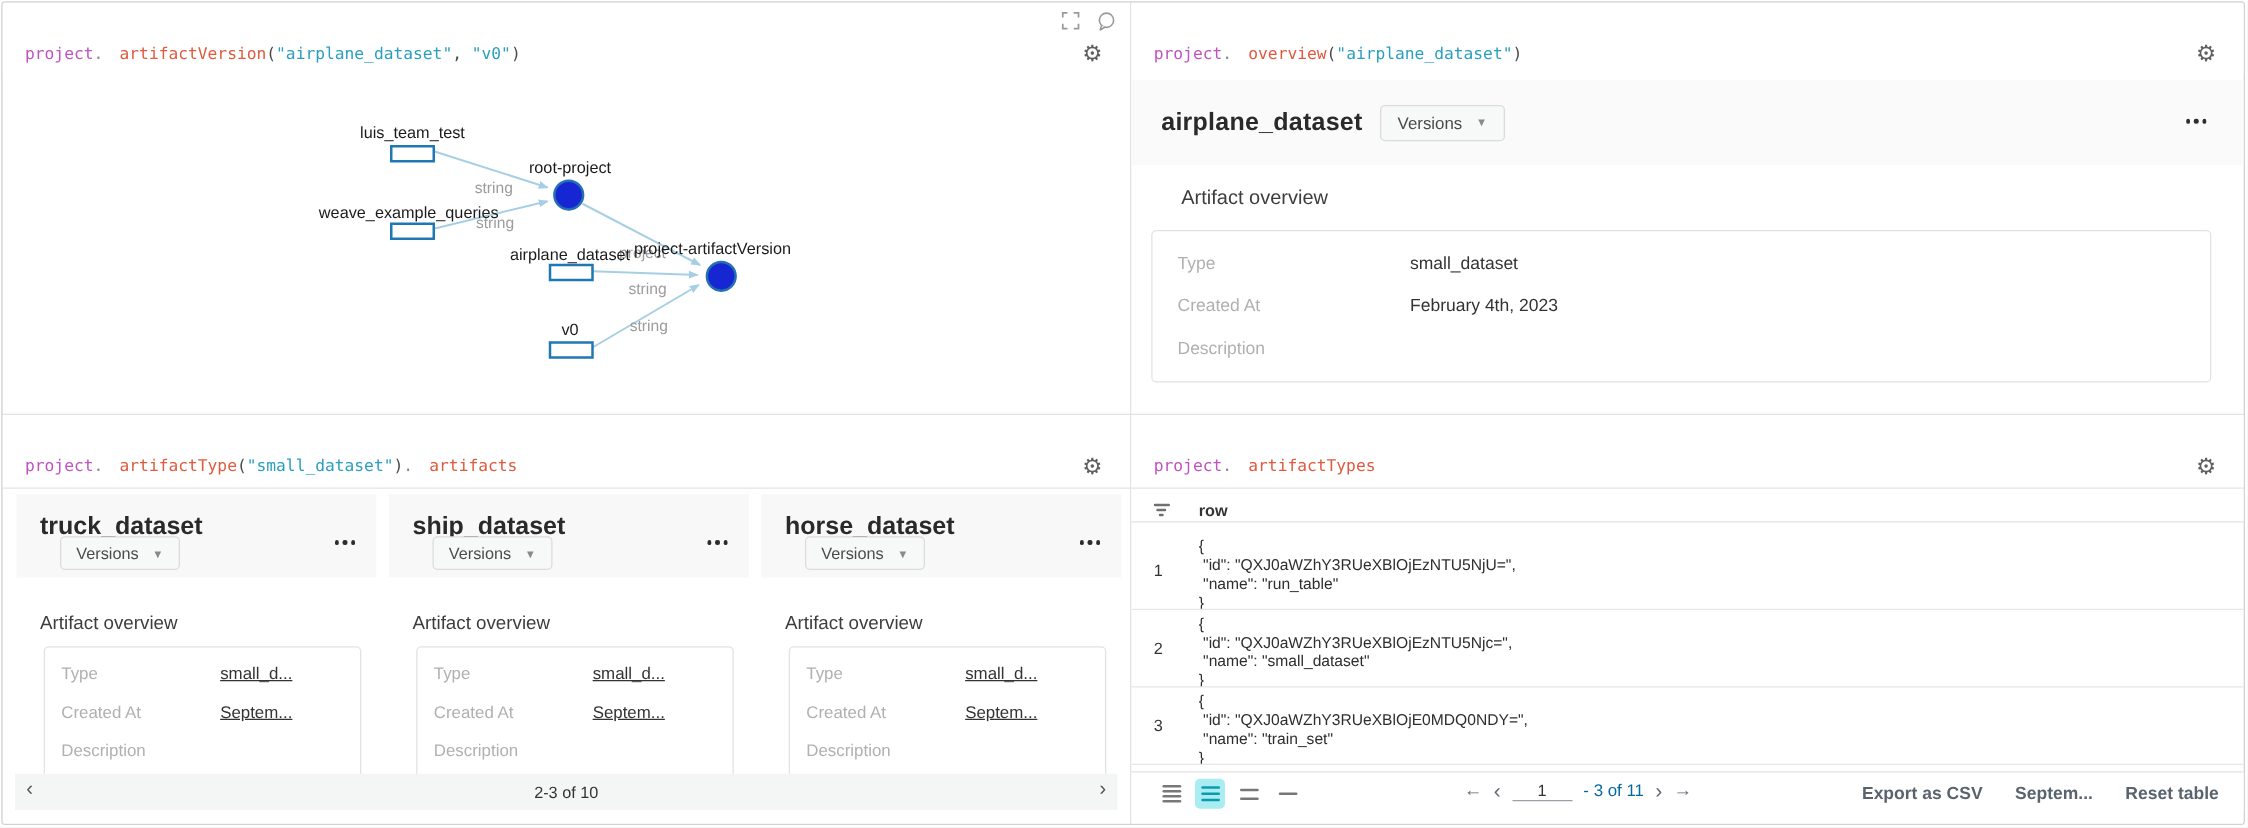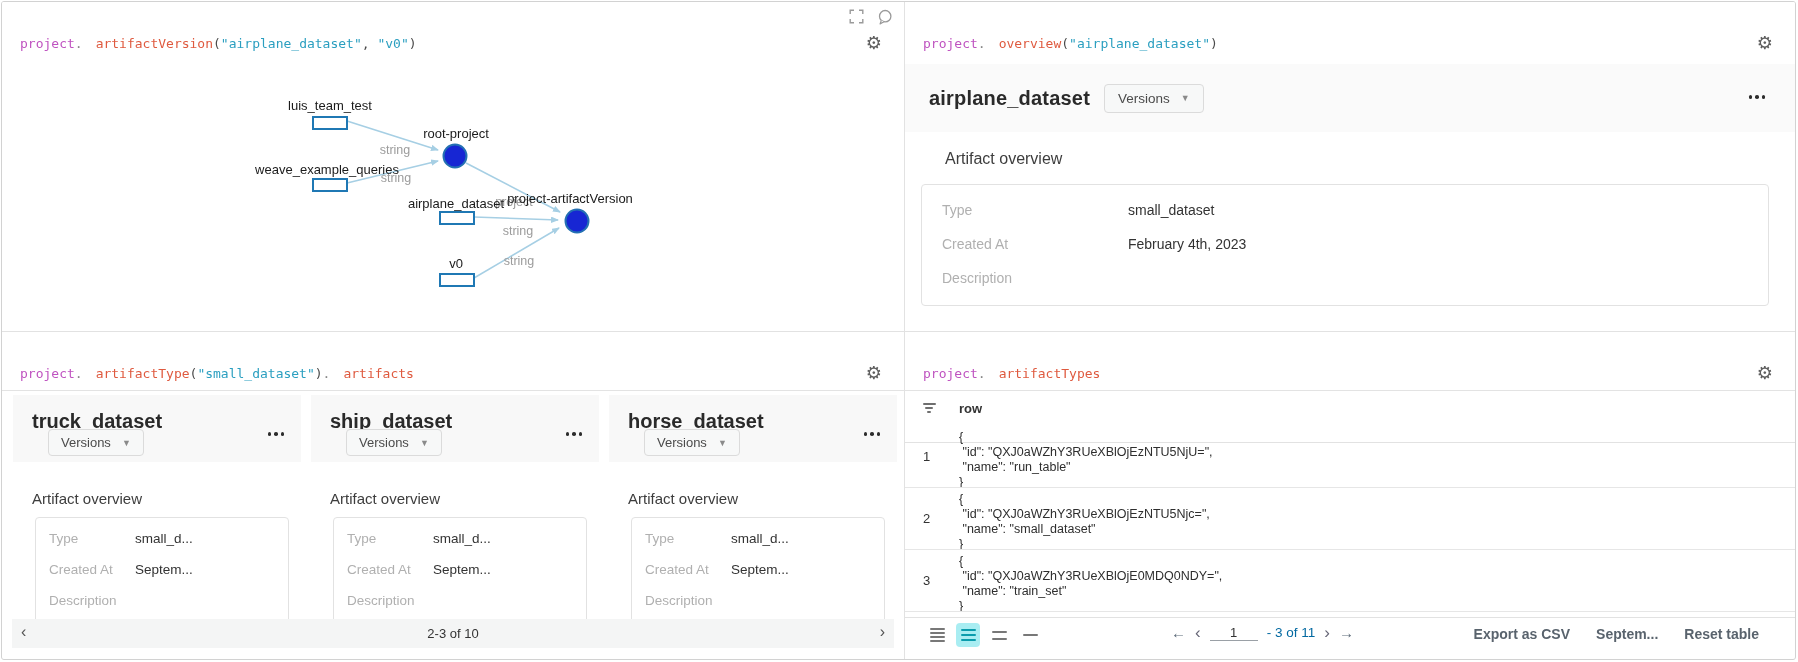--- a/index.html
+++ b/index.html
@@ -52,28 +52,28 @@
   .cards { position:absolute; top:63px; left:11px; right:3px; bottom:12px; display:flex; gap:10px; overflow:hidden; }
   .card { flex:0 0 288px; width:288px; }
   .card-strip { height:67px; background:#f8f8f8; position:relative; }
   .card-title { position:absolute; left:19px; top:15px; font-size:20px; font-weight:700; color:#2a2a2a; }
   .card-strip .vbtn { position:absolute; left:35px; top:34px; padding:5px 12px; font-size:13px; }
   .card-strip .dots { position:absolute; right:17px; top:37px; }
   .card .ov-head { margin:28px 0 0 19px; font-size:15px; }
   .card-box { margin:10px 12px 0 22px; border:1px solid #e2e2e2; border-radius:4px; padding:5px 0; height:130px; }
   .card .frow { padding:8px 13px; font-size:13.5px; }
   .card .flabel { width:86px; }
-  .card .fvalue { flex:1; text-align:left; white-space:nowrap; overflow:hidden; }
+  .card .fvalue { flex:1; text-align:center; white-space:nowrap; overflow:hidden;text-decoration:underline; }
   .pagebar { position:absolute; left:10px; right:10px; bottom:12px; height:29px; background:#f4f5f5;
     display:flex; align-items:center; justify-content:center; font-size:13px; color:#333; z-index:6; }
   .pagebar .chev { position:absolute; top:4px; font-size:16px; color:#555; cursor:pointer; }
   .chev.l { left:9px; } .chev.r { right:9px; }
 
   
-  .thead { position:absolute; top:60px; left:0; right:0; height:51px; border-bottom:1px solid #e2e2e2; background:#fff; }
+  .thead { position:absolute; top:60px; left:0; right:0; height:26px; border-bottom:1px solid #e2e2e2; background:#fff; }
   .filter-icon { position:absolute; left:17px; top:11px; width:14px; height:12px; display:flex;
     flex-direction:column; align-items:center; gap:2.5px; cursor:pointer; }
   .filter-icon i { height:1.5px; background:#6f6f6f; border-radius:1px; }
   .rowhead { position:absolute; left:54px; top:9px; font-size:13px; font-weight:700; color:#333; }
   .trows { position:absolute; top:94px; left:0; right:0; }
   .trow { height:62px; border-bottom:1px solid #e6e6e6; position:relative; overflow:hidden; }
   .tindex { position:absolute; left:18px; top:23px; font-size:13px; color:#333; }
   .tjson { position:absolute; left:54px; top:4px; font-size:12.5px; line-height:15px; color:#2e2e2e; white-space:pre; }
 
   .tfoot { position:absolute; left:0; right:0; bottom:9px; height:34px; border-top:1px solid #e2e2e2; background:#fff; }
@@ -83,21 +83,21 @@
   .dicon i { width:15px; height:2px; background:#787878; border-radius:1px; }
   .d4 { gap:2px; } .d3 { gap:3px; } .d2 { gap:5px; }
   .dicon.active { background:#a9edf2; } .dicon.active i { background:#0a9cac; }
   .pgroup { position:absolute; left:266px; top:6px; display:flex; align-items:center; gap:9px;
     color:#5d6b79; font-size:15px; }
   .pgroup .pchev { font-size:17px; color:#667; cursor:pointer; line-height:15px; }
   .parrow { cursor:pointer; }
   .pinput { width:48px; border:none; border-bottom:1px solid #9aa0a6; text-align:center; font-size:13px;
     color:#333; background:transparent; font-family:"Liberation Sans",sans-serif; }
   .prange { font-size:13.5px; color:#0369a1; }
-  .tactions { position:absolute; right:36px; top:8px; display:flex; gap:26px;
+  .tactions { position:absolute; right:20px; top:8px; display:flex; gap:26px;
     font-size:14px; font-weight:700; color:#59636d; }
   .tactions span { cursor:pointer; white-space:nowrap; }
 </style>
 </head>
 <body>
 
 <div class="page">
 
   <section class="panel p1">
     <div class="hover-icons">

